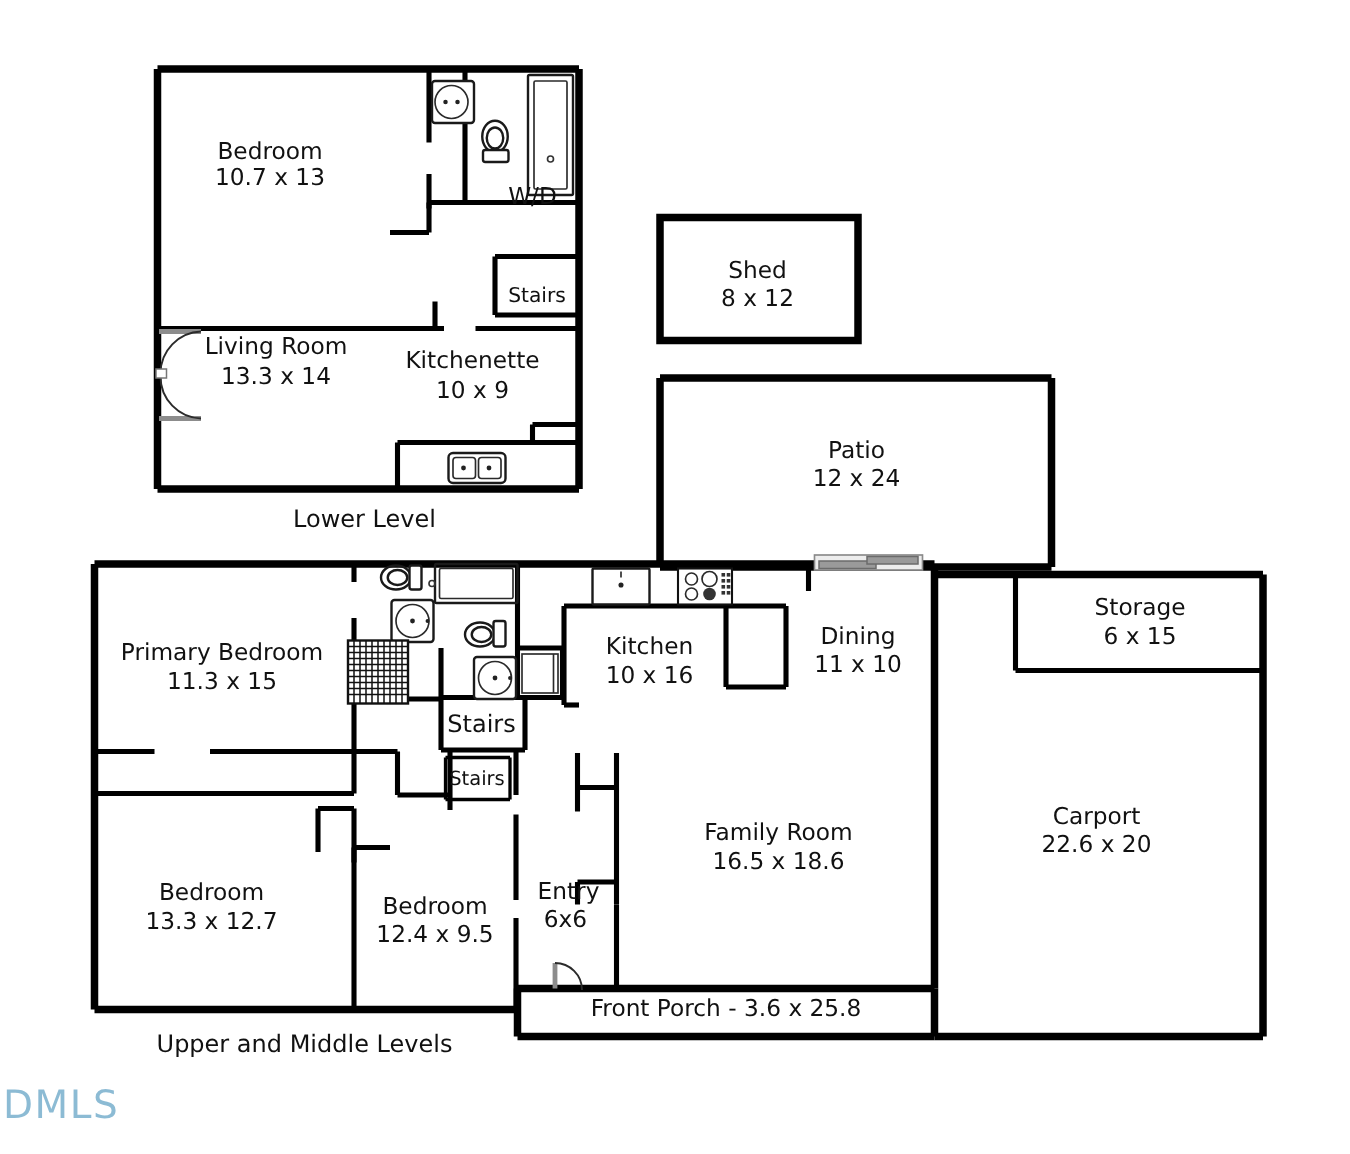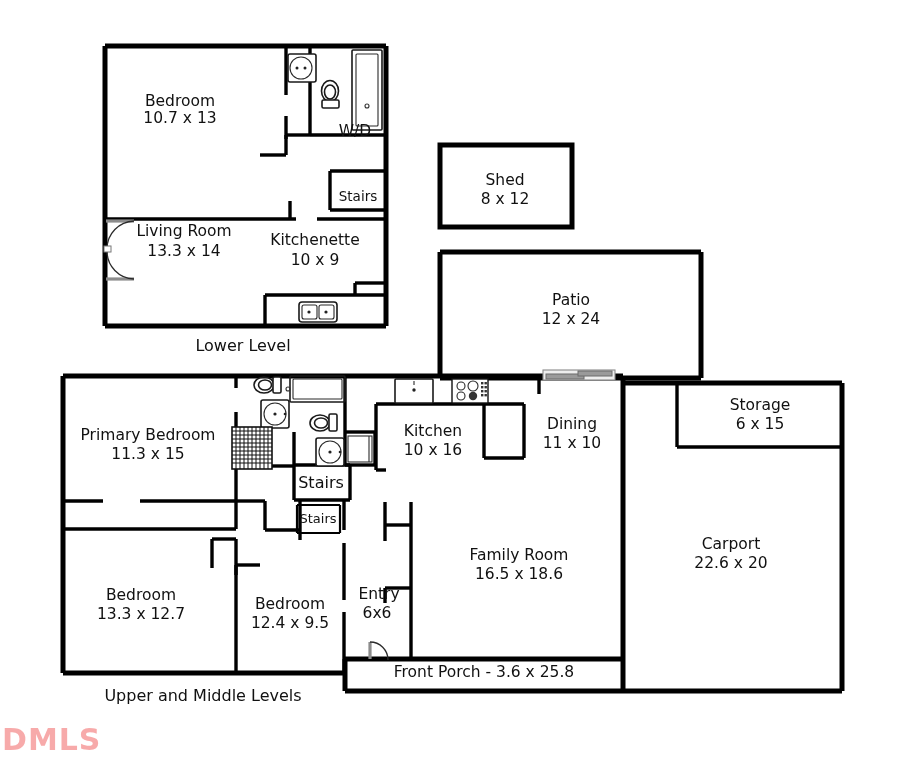--- a/index.html
+++ b/index.html
@@ -17,21 +17,21 @@
   .door-leaf{stroke:#8c8c8c;stroke-width:3.2;}
   .slider-a{fill:#ededed;stroke:#8a8a8a;stroke-width:1.1;}
   .slider-b{fill:#9a9a9a;stroke:#6b6b6b;stroke-width:1;}
   text.rm{font-family:"DejaVu Sans","Liberation Sans",sans-serif;fill:#111;text-anchor:middle;}
   text.rm-name{font-size:15.5px;}
   text.rm-dim{font-size:15.5px;}
   text.rm-sm{font-size:13.5px;}
   text.lvl{font-family:"DejaVu Sans","Liberation Sans",sans-serif;fill:#111;text-anchor:middle;font-size:16px;}
   text.porch{font-family:"DejaVu Sans","Liberation Sans",sans-serif;fill:#111;text-anchor:middle;font-size:15.5px;}
   .wm{position:absolute;left:2px;top:722px;font-family:"DejaVu Sans","Liberation Sans",sans-serif;
-      font-size:30px;color:#ef4444;opacity:.45;letter-spacing:1px;font-weight:bold;}
+      font-size:26px;color:#0369a1;opacity:.45;letter-spacing:1px;}
 </style>
 </head>
 <body>
 
 <div id="stage">
 
   <svg class="plan" viewBox="0 0 900 769">
 
     <g>
 

